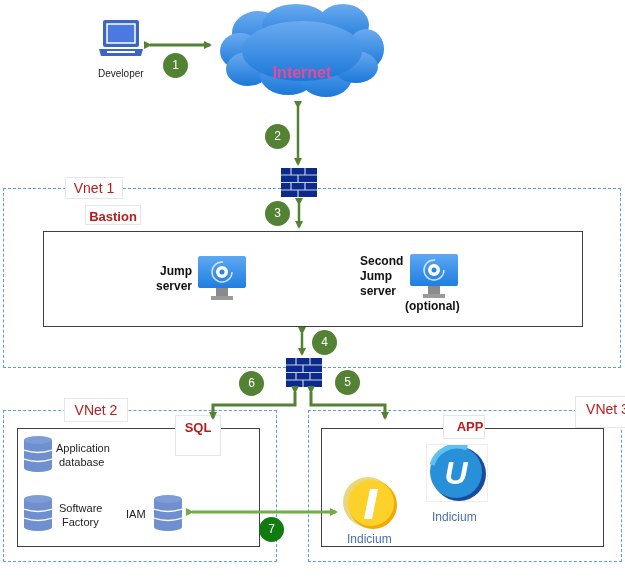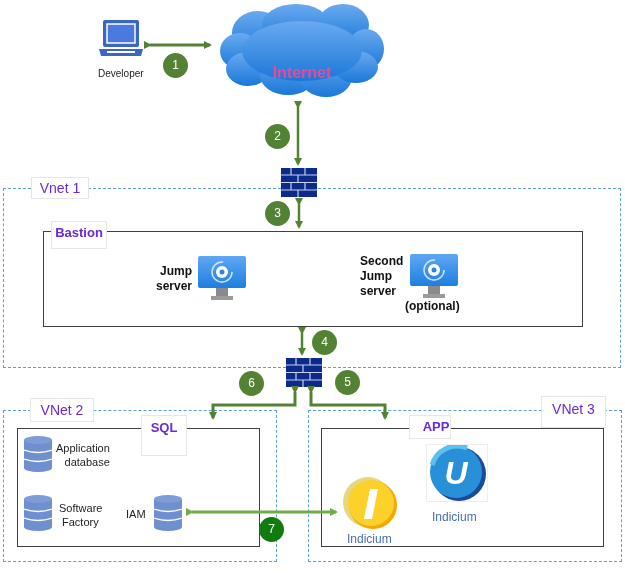--- a/index.html
+++ b/index.html
@@ -2,21 +2,21 @@
 <html><head>
 <meta charset="utf-8">
 <style>
   html, body { margin: 0; padding: 0; background: #ffffff; }
   body { width: 625px; height: 584px; position: relative; overflow: hidden;
          font-family: "Liberation Sans", sans-serif; }
   .abs { position: absolute; }
   .vnet { position: absolute; border: 1.5px dashed #5aa0d6; box-sizing: border-box; }
   .box { position: absolute; border: 1.5px solid #404040; background: #fff; box-sizing: border-box; }
   .tag { position: absolute; background: #fff; border: 1px solid #e6e6e6; font-weight: bold;
-         font-size: 13px; color: #6d28d9; text-align: center; box-sizing: border-box; }
+         font-size: 13px; color: #b91c1c; text-align: center; box-sizing: border-box; margin-left: 34px; }
   .tag.vn { font-weight: normal; font-size: 14px; }
   .badge { position: absolute; width: 25px; height: 25px; border-radius: 50%;
            background: #548235; color: #fff; font-size: 12px; text-align: center;
            line-height: 25px; }
   .badge.dark { background: #107c10; }
   .lbl { position: absolute; font-size: 11px; color: #222; line-height: 14px; }
   .blbl { position: absolute; font-size: 12px; font-weight: bold; color: #111; line-height: 15px; }
   .applbl { position: absolute; font-size: 12px; color: #4a6fb3; }
   svg.overlay { position: absolute; left: 0; top: 0; pointer-events: none; }
 </style>
@@ -25,21 +25,21 @@
 
 <div class="vnet" style="left:3px; top:188px; width:618px; height:180px;"></div>
 <div class="vnet" style="left:3px; top:410px; width:274px; height:152px;"></div>
 <div class="vnet" style="left:308px; top:410px; width:314px; height:152px;"></div>
 
 <div class="box" style="left:43px; top:231px; width:540px; height:96px;"></div>
 <div class="box" style="left:17px; top:428px; width:243px; height:119px;"></div>
 <div class="box" style="left:321px; top:428px; width:283px; height:119px;"></div>
 
 <div class="tag vn" style="left:31px; top:177px; width:58px; height:22px; line-height:20px;">Vnet 1</div>
-<div class="tag" style="left:51px; top:221px; width:56px; height:28px; line-height:22px;">Bastion</div>
+<div class="tag" style="left:51px; top:205px; width:56px; height:20px; line-height:22px;">Bastion</div>
 <div class="tag vn" style="left:30px; top:398px; width:64px; height:24px; line-height:22px;">VNet 2</div>
 <div class="tag" style="left:141px; top:415px; width:46px; height:41px; line-height:23px;">SQL</div>
 <div class="tag vn" style="left:541px; top:396px; width:65px; height:32px; line-height:25px;">VNet 3</div>
 <div class="tag" style="left:409px; top:415px; width:42px; height:24px; line-height:22px;padding-left:12px;">APP</div>
 
 <div class="abs" style="left:98px; top:18px; width:46px; height:40px;">
   <svg width="46" height="40">
     <rect x="5" y="2" width="36" height="27" rx="2" fill="#3b66c4"></rect>
     <rect x="9" y="6" width="28" height="19" fill="#4a7ae0"></rect>
     <rect x="9" y="6" width="28" height="19" fill="none" stroke="#fff" stroke-width="1.5"></rect>
@@ -153,21 +153,21 @@
 <div class="abs" style="left:24px; top:436px; width:28px; height:36px;">
   <svg width="28" height="36">
     <rect x="0" y="4" width="28" height="28" fill="#6f8fcf"></rect>
     <ellipse cx="14" cy="32" rx="14" ry="4" fill="#6f8fcf"></ellipse>
     <ellipse cx="14" cy="4" rx="14" ry="4" fill="#7e9cd8"></ellipse>
     <path d="M0 14 Q14 19 28 14 M0 23 Q14 28 28 23" stroke="#fff" stroke-width="1.3" fill="none"></path>
   </svg>
 </div>
 <div class="lbl" style="left:56px; top:441px;">
   <div>Application</div>
-  <div style="padding-left:3px;text-align:right;">database</div>
+  <div style="padding-left:3px;">database</div>
 </div>
 
 <div class="abs" style="left:24px; top:495px; width:28px; height:36px;">
   <svg width="28" height="36">
     <rect x="0" y="4" width="28" height="28" fill="#6f8fcf"></rect>
     <ellipse cx="14" cy="32" rx="14" ry="4" fill="#6f8fcf"></ellipse>
     <ellipse cx="14" cy="4" rx="14" ry="4" fill="#7e9cd8"></ellipse>
     <path d="M0 14 Q14 19 28 14 M0 23 Q14 28 28 23" stroke="#fff" stroke-width="1.3" fill="none"></path>
   </svg>
 </div>

